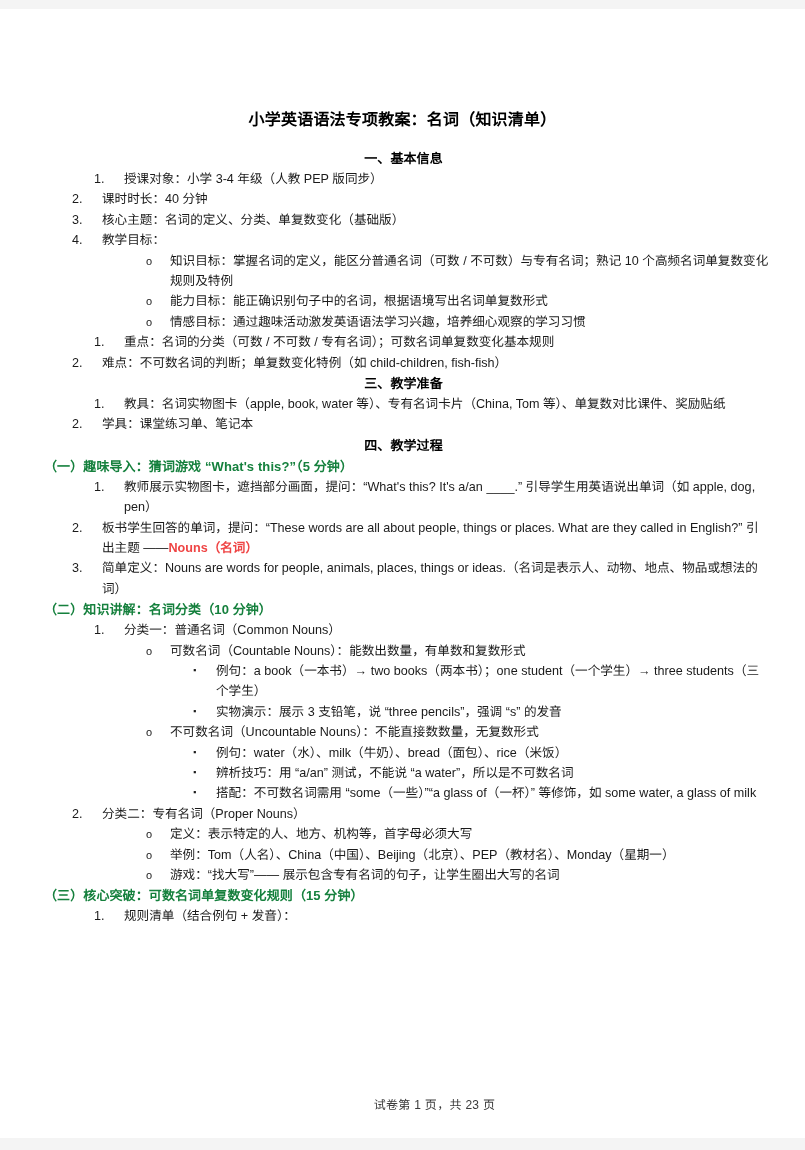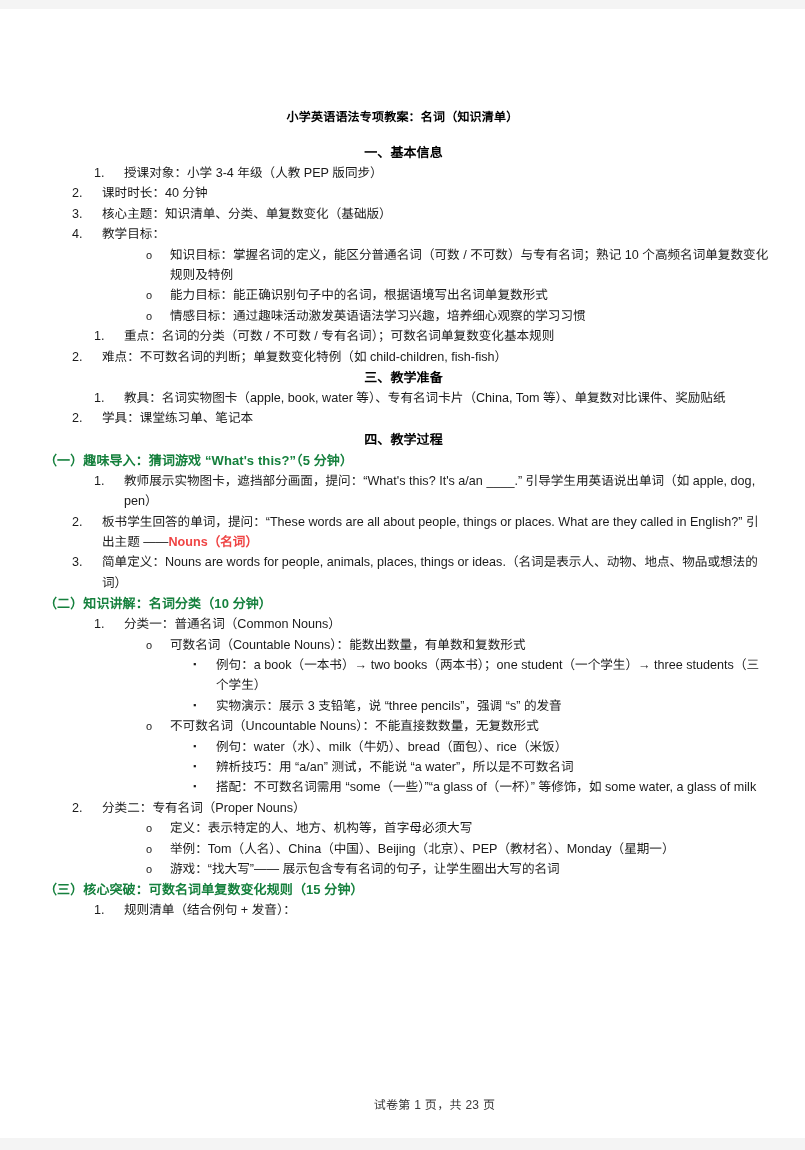--- a/index.html
+++ b/index.html
@@ -35,21 +35,21 @@
     position: absolute;
     top: 108px;
     left: 0;
     width: 805px;
     box-sizing: border-box;
     padding: 0 36px 0 36px;
   }
 
   .doc-title {
     text-align: center;
-    font-size: 12px;
+    font-size: 16px;
     font-weight: bold;
     color: #000;
     letter-spacing: 0.2px;
     margin: 0 0 16px 0;
     line-height: 1.5;
   }
 
   
   .h-sec {
     font-size: 13px;
@@ -135,21 +135,21 @@
     <div class="line lv1a">
       <span class="mk">1.</span>
       <span class="tx">授课对象：小学 3-4 年级（人教 PEP 版同步）</span>
     </div>
     <div class="line lv1b">
       <span class="mk">2.</span>
       <span class="tx">课时时长：40 分钟</span>
     </div>
     <div class="line lv1b">
       <span class="mk">3.</span>
-      <span class="tx">核心主题：知识清单、分类、单复数变化（基础版）</span>
+      <span class="tx">核心主题：名词的定义、分类、单复数变化（基础版）</span>
     </div>
     <div class="line lv1b">
       <span class="mk">4.</span>
       <span class="tx">教学目标：</span>
     </div>
 
     <div class="line lv2">
       <span class="mk">o</span>
       <span class="tx">知识目标：掌握名词的定义，能区分普通名词（可数 / 不可数）与专有名词；熟记 10 个高频名词单复数变化规则及特例</span>
     </div>

